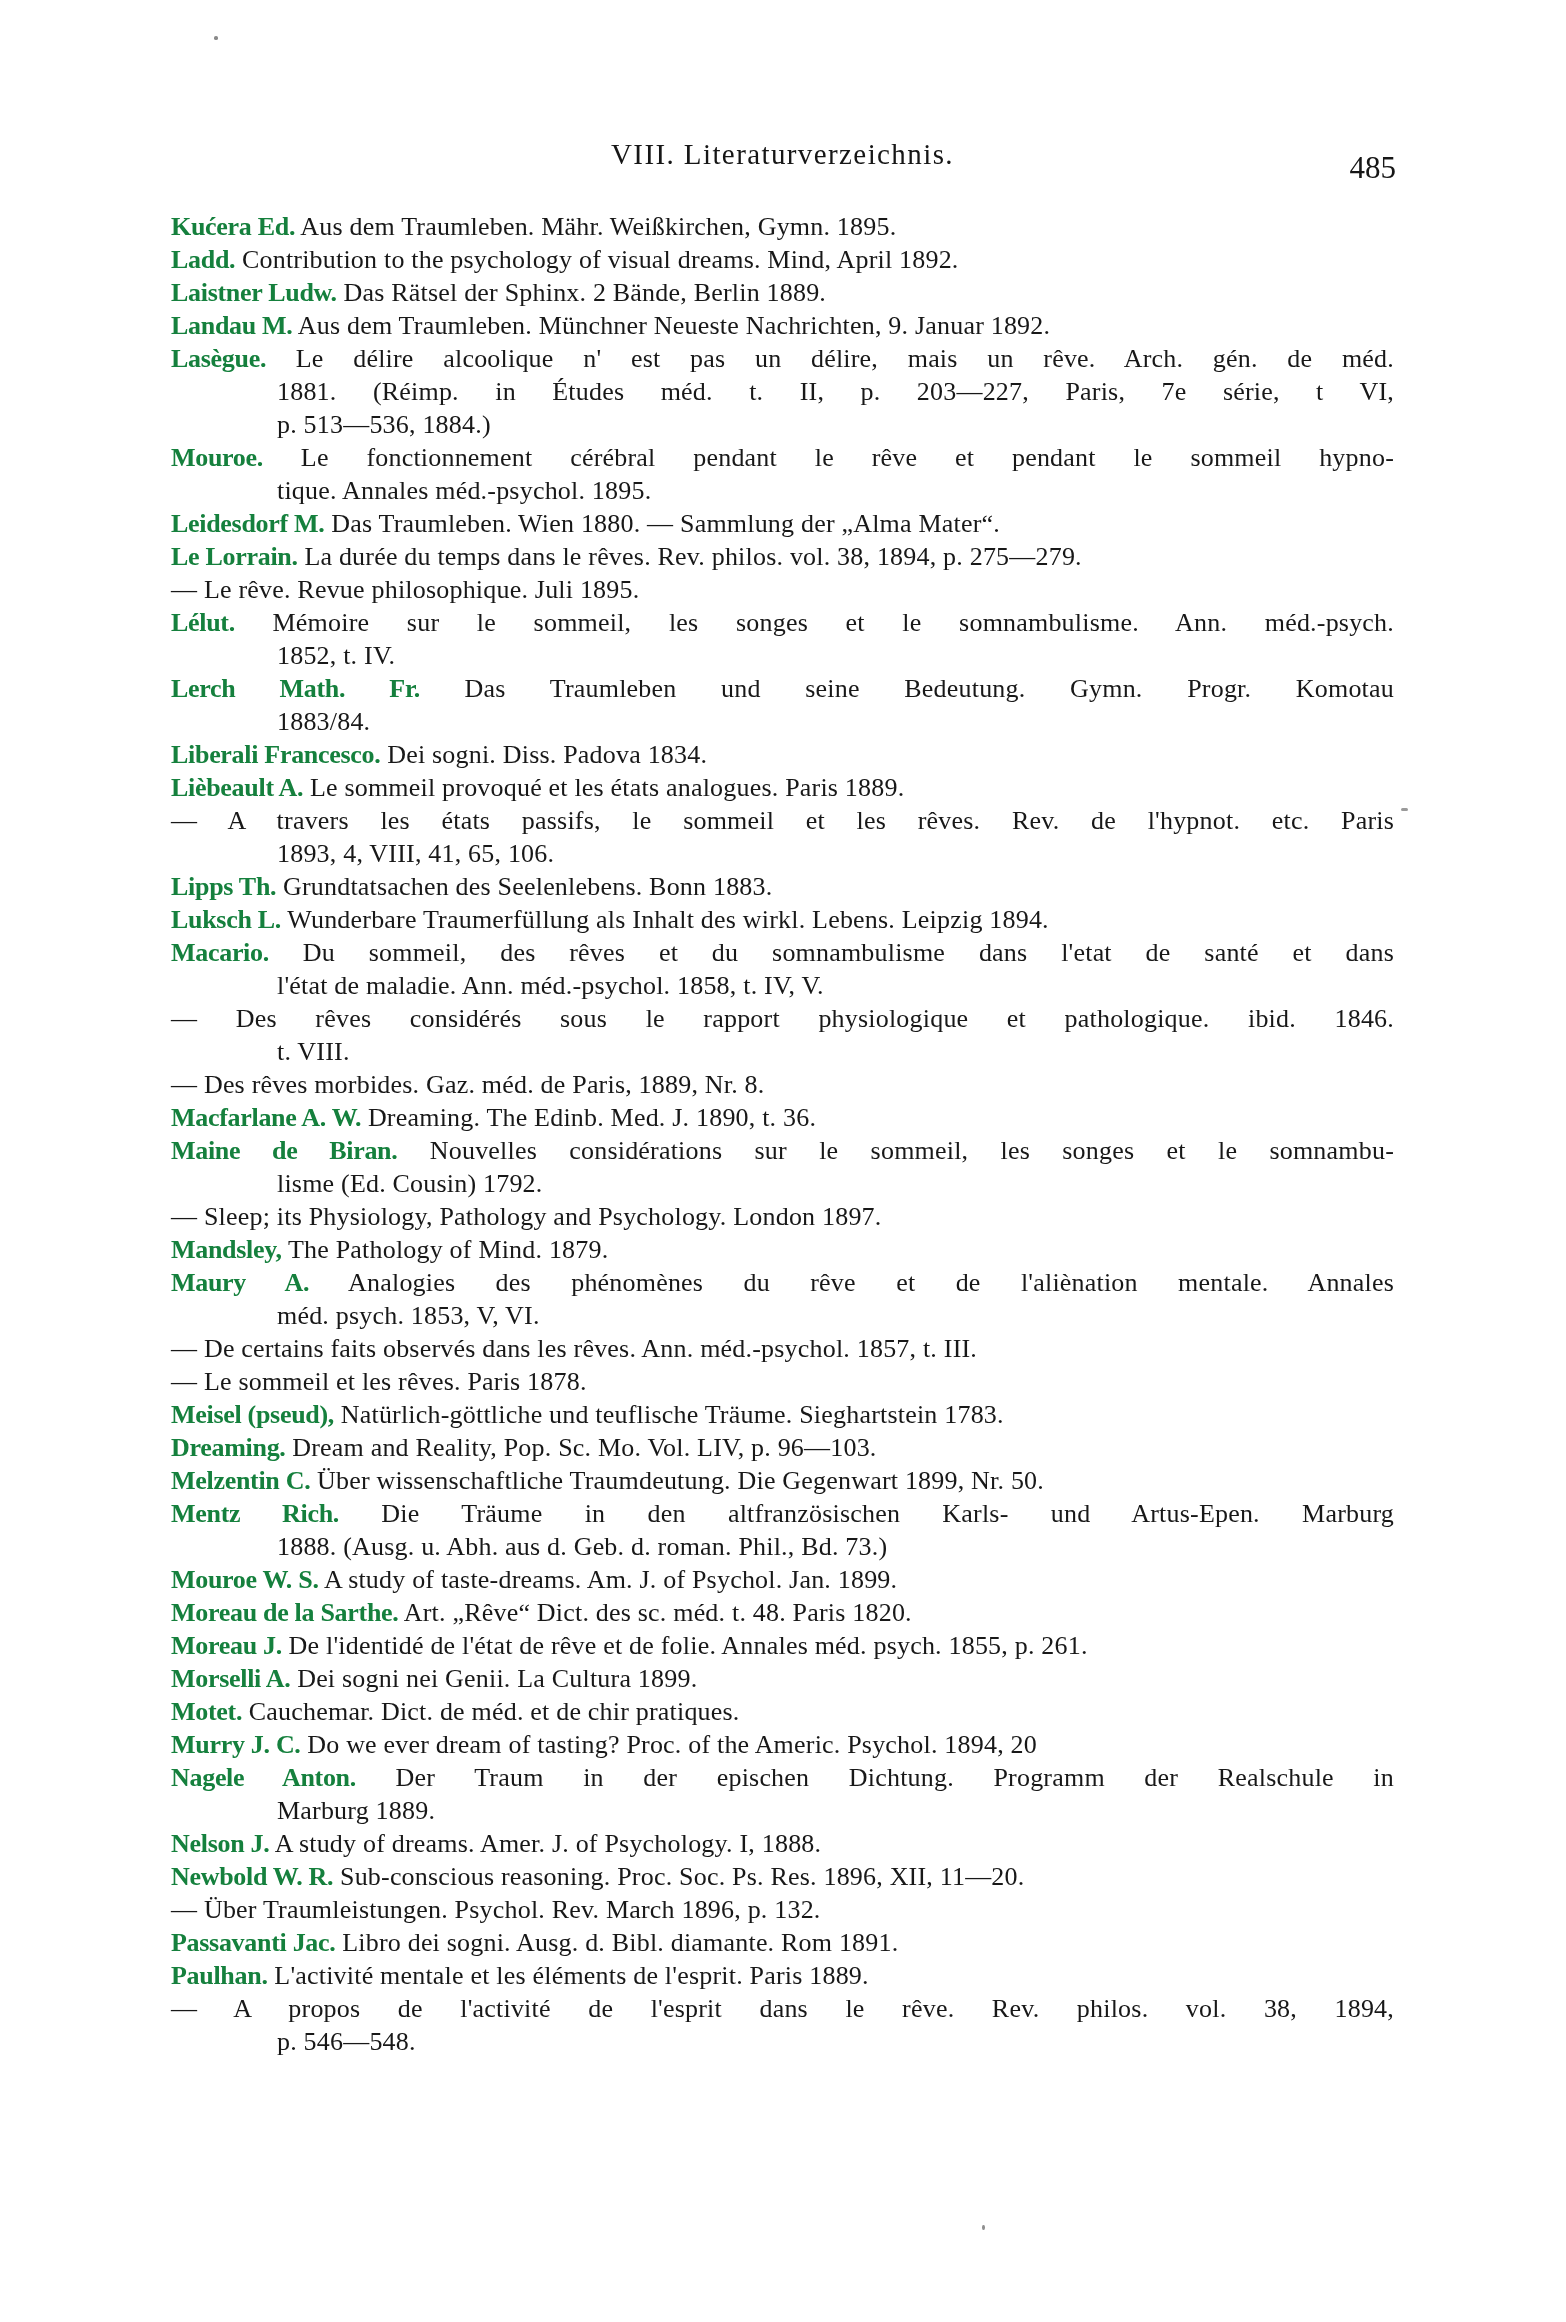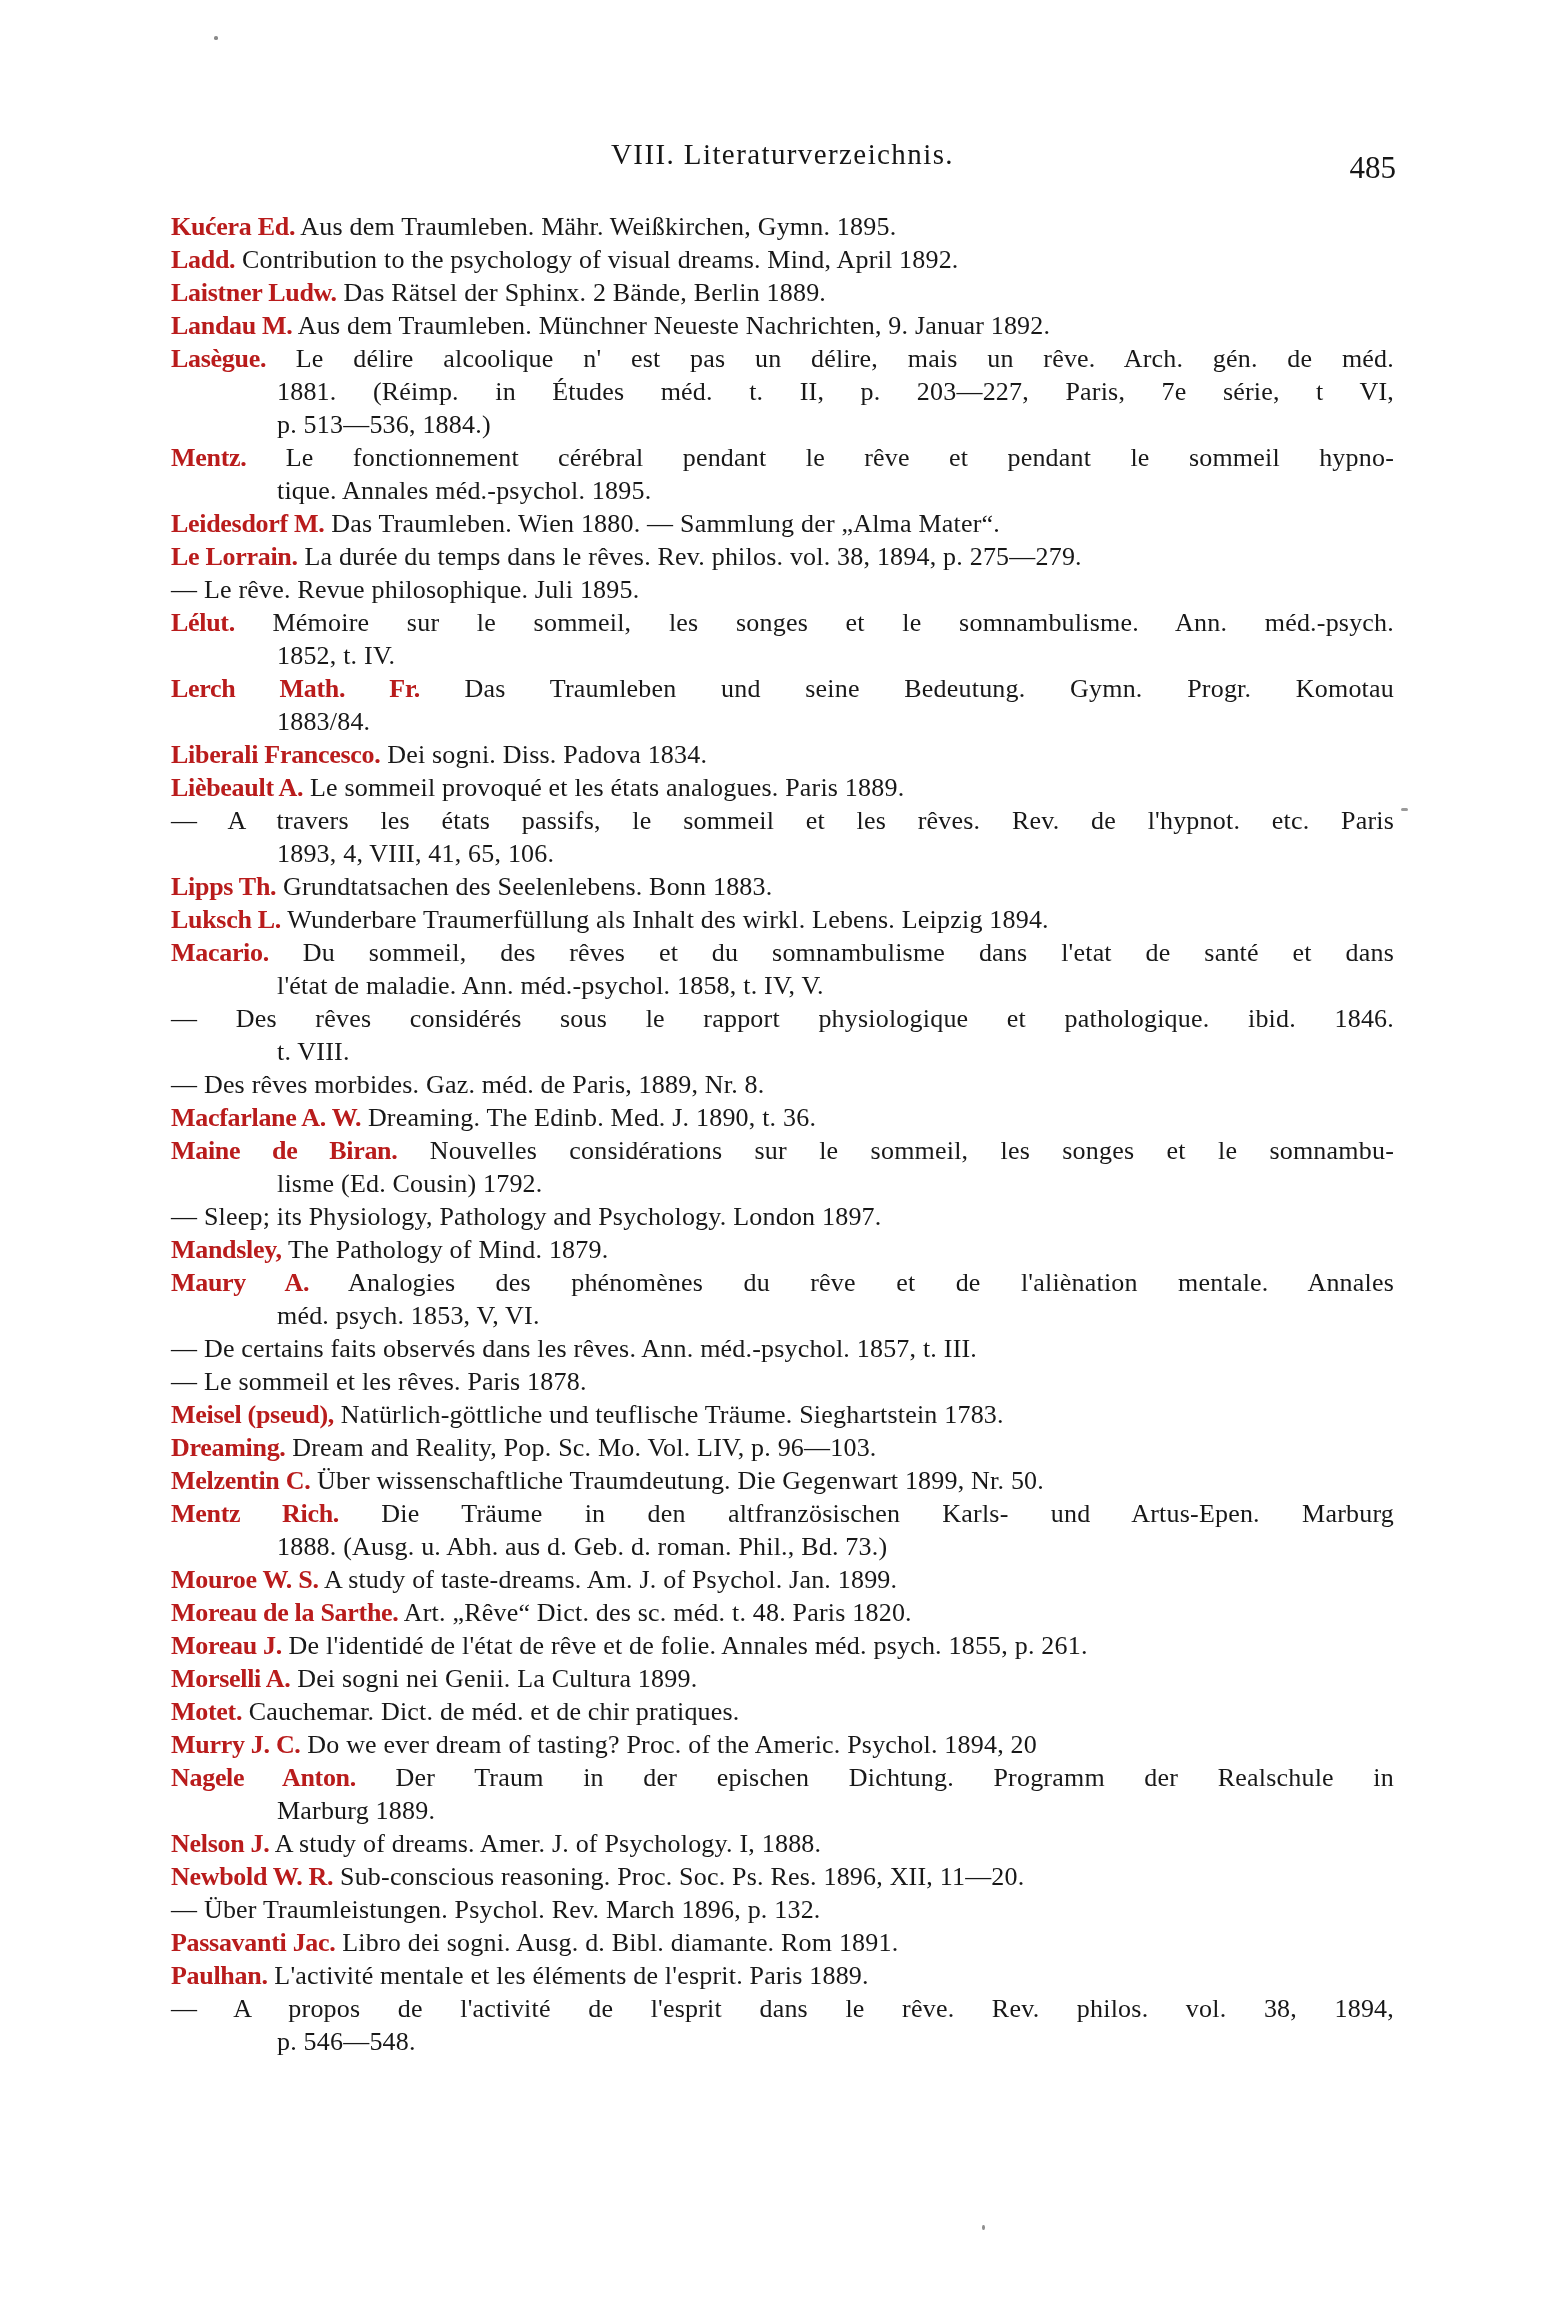--- a/index.html
+++ b/index.html
@@ -51,21 +51,21 @@
   .entry { margin: 0; }
   .line { min-height: 33px; }
   .line.cont { padding-left: 106px; }
   .line.just {
     text-align: justify;
     text-align-last: justify;
   }
   .author {
     font-weight: bold;
     letter-spacing: -0.3px;
-    color: #b91c1c;
+    color: #15803d;
   }
   .dash { color: #181818; }
   .speck {
     position: absolute;
     background: #8a8a8a;
     border-radius: 50%;
   }
   .speck-a { left: 214px; top: 36px;  width: 3.7px; height: 3.7px; }
   .speck-b { left: 1401px; top: 808px; width: 7.4px; height: 2.8px; border-radius: 1.8px; background: #9a9a9a; }
   .speck-c { left: 982px; top: 2225px; width: 2.8px; height: 4.6px; background: #8f8f8f; }
@@ -89,21 +89,21 @@
       </div>
       <div class="entry">
         <div class="line"><span class="author">Landau M.</span> Aus dem Traumleben. Münchner Neueste Nachrichten, 9. Januar 1892.</div>
       </div>
       <div class="entry">
         <div class="line just"><span class="author">Lasègue.</span> Le délire alcoolique n' est pas un délire, mais un rêve. Arch. gén. de méd.</div>
         <div class="line cont just">1881. (Réimp. in Études méd. t. II, p. 203—227, Paris, 7e série, t VI,</div>
         <div class="line cont">p. 513—536, 1884.)</div>
       </div>
       <div class="entry">
-        <div class="line just"><span class="author">Mentz.</span> Le fonctionnement cérébral pendant le rêve et pendant le sommeil hypno-</div>
+        <div class="line just"><span class="author">Mouroe.</span> Le fonctionnement cérébral pendant le rêve et pendant le sommeil hypno-</div>
         <div class="line cont">tique. Annales méd.-psychol. 1895.</div>
       </div>
       <div class="entry">
         <div class="line"><span class="author">Leidesdorf M.</span> Das Traumleben. Wien 1880. — Sammlung der „Alma Mater“.</div>
       </div>
       <div class="entry">
         <div class="line"><span class="author">Le Lorrain.</span> La durée du temps dans le rêves. Rev. philos. vol. 38, 1894, p. 275—279.</div>
       </div>
       <div class="entry">
         <div class="line"><span class="dash">—</span> Le rêve. Revue philosophique. Juli 1895.</div>

